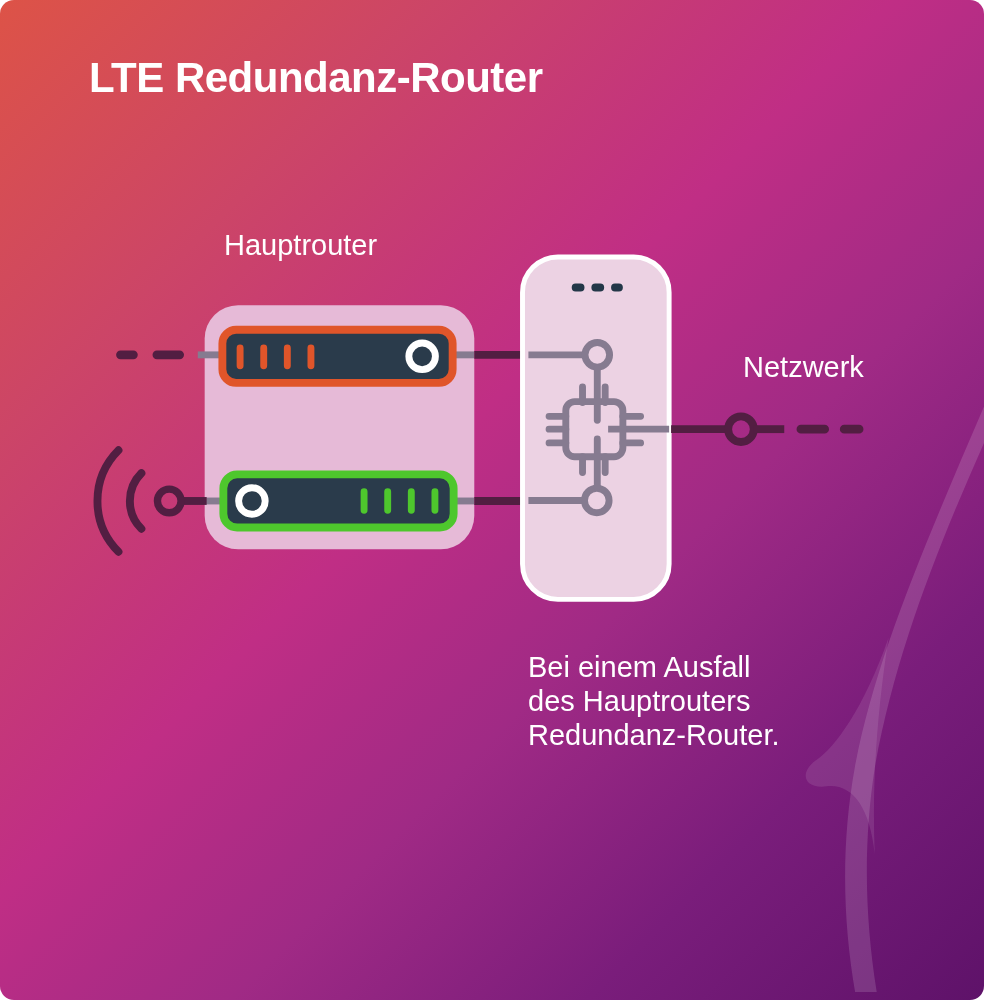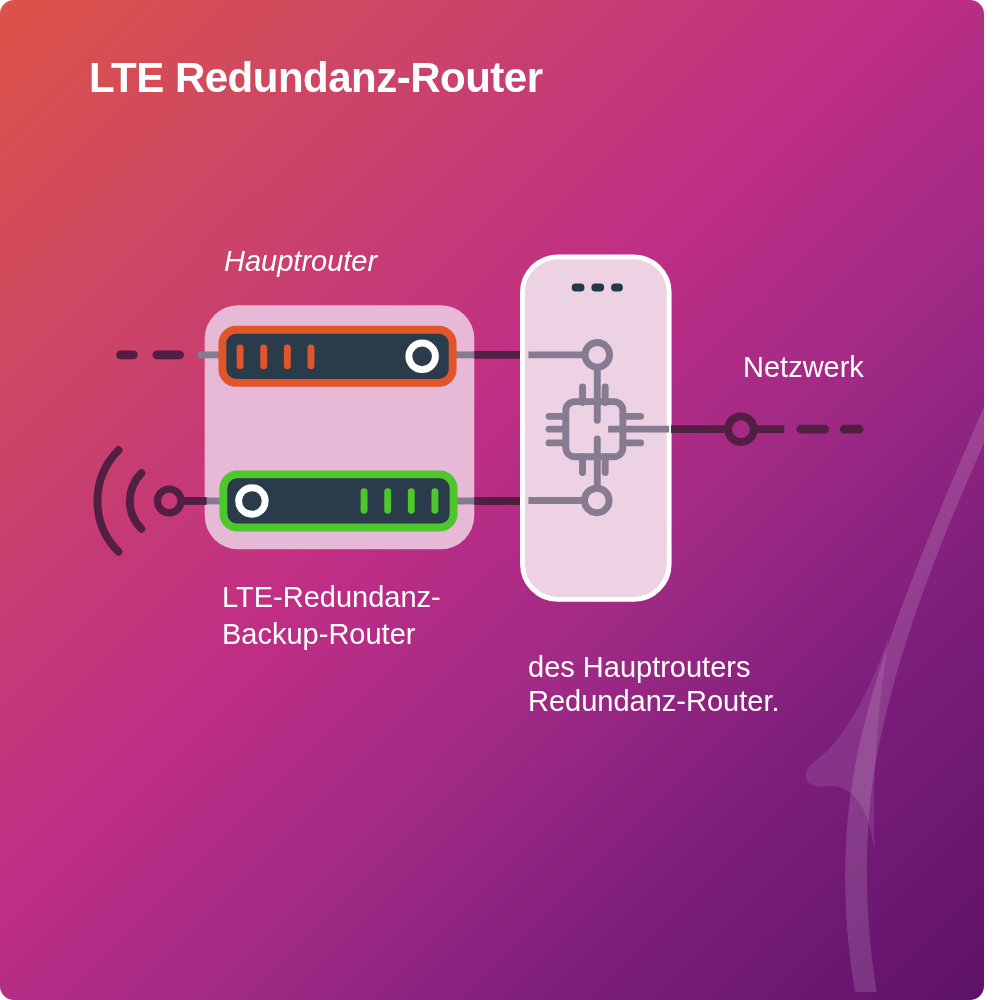--- a/index.html
+++ b/index.html
@@ -38,21 +38,21 @@
   .title {
     position: absolute;
     left: 89px;
     top: 54px;
     color: #ffffff;
     font-size: 42px;
     font-weight: bold;
     letter-spacing: -0.5px;
     white-space: nowrap;
   }
-  .hauptrouter-label { left: 224px; top: 244px; font-style: italic; }
+  .hauptrouter-label { left: 224px; top: 228px; }
   .backup-label { left: 222px; top: 579px; line-height: 37px; }
   .netzwerk-label { left: 743px; top: 350px; }
   .caption { left: 528px; top: 650px; line-height: 34px; }
 </style>
 </head>
 <body>
 
 <div class="card">
 
   <svg class="diagram-svg" viewBox="0 0 1000 1000">
@@ -114,25 +114,22 @@
       <circle cx="753" cy="428" r="13" stroke="#521e42" stroke-width="8" fill="none"></circle>
       <path d="M766 428H797" stroke="#521e42" stroke-width="8" fill="none"></path>
       <path d="M814 428h24M858 428h15" stroke="#521e42" stroke-width="9" stroke-linecap="round" fill="none"></path>
     </g>
   </svg>
 
   <div class="title">LTE Redundanz-Router</div>
 
   <div class="lbl hauptrouter-label">Hauptrouter</div>
 
-  <div class="lbl backup-label">
-    <div>LTE-Redundanz-</div>
-    <div>Backup-Router</div>
-  </div>
 
   <div class="lbl netzwerk-label">Netzwerk</div>
 
   <div class="lbl caption">
+    <div>Bei einem Ausfall</div>
     <div>des Hauptrouters</div>
     <div>Redundanz-Router.</div>
   </div>
 
 </div>
 
 </body></html>

